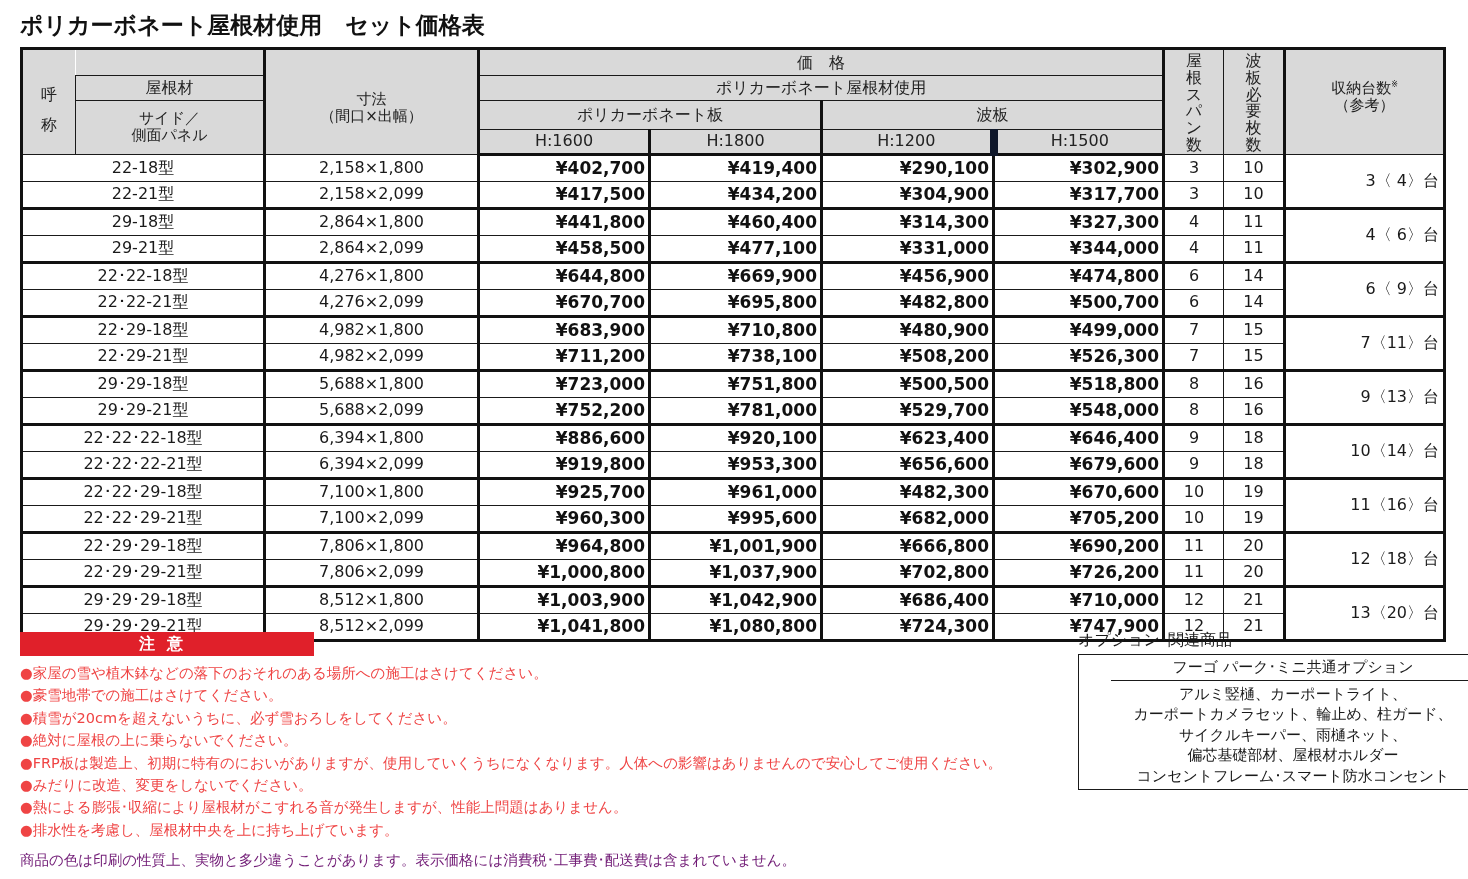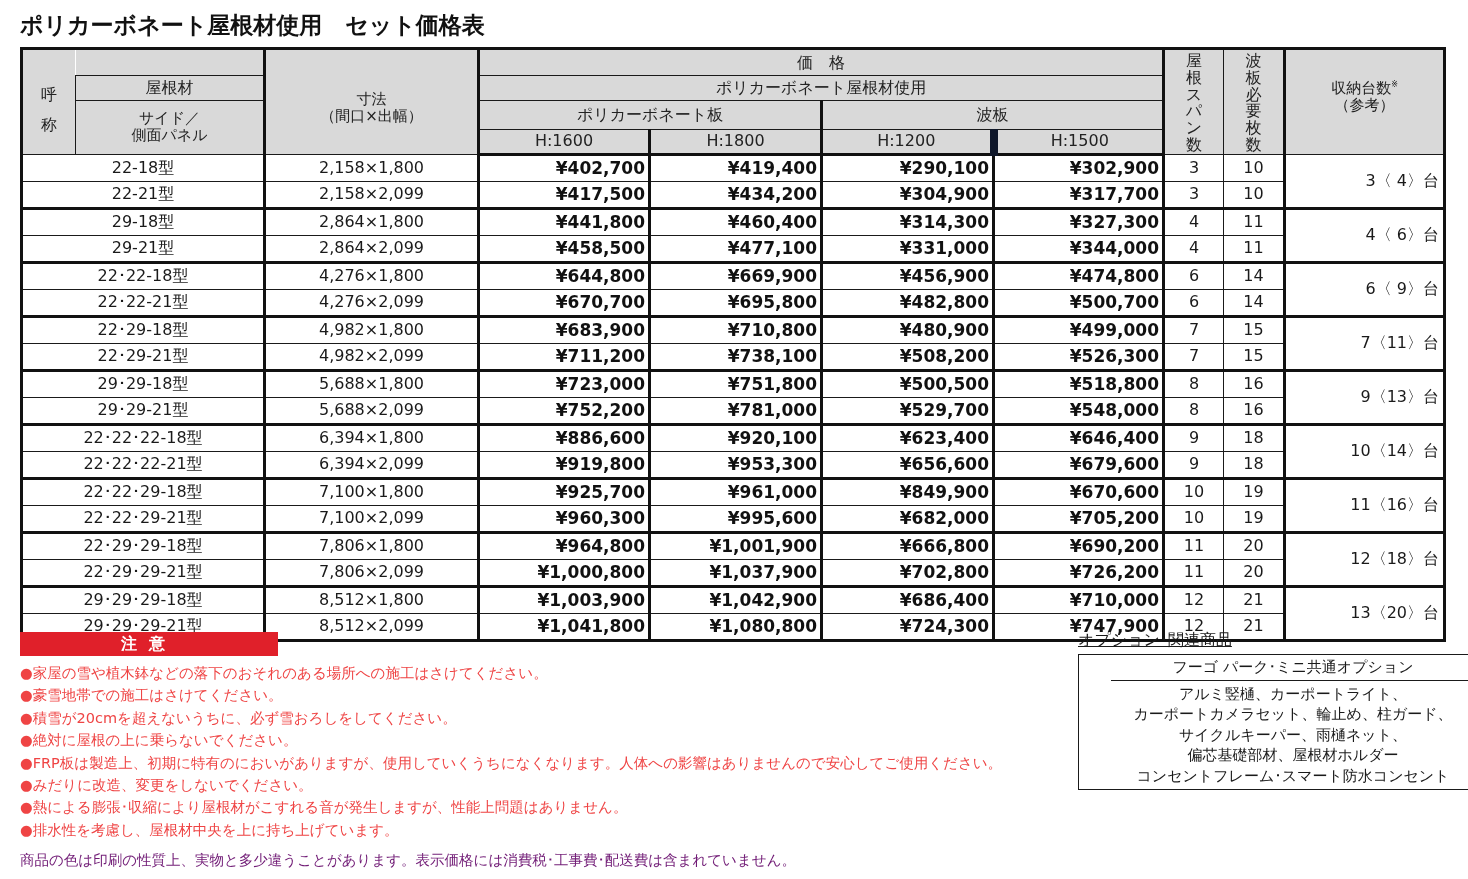--- a/index.html
+++ b/index.html
@@ -20,29 +20,29 @@
   .thick-b { border-bottom:3px solid #111 !important; }
   .c { text-align:center; }
   .price-val { font-weight:bold !important; font-size:17px !important; text-align:right;
                padding-right:3px !important; color:#111; font-family:"DejaVu Sans","Liberation Sans",sans-serif; }
   .storage { text-align:right !important; padding-right:4px !important; font-size:16px; }
   .vert { line-height:1.05 !important; font-size:16px; }
   .vert span { display:block; }
   .hdr-small { font-size:15px !important; line-height:1.15 !important; }
   sup { font-size:8px; vertical-align:top; }
 
-  .caution-bar { position:absolute; left:20px; top:632px; width:258px; height:24px;
+  .caution-bar { position:absolute; left:20px; top:632px; width:294px; height:24px;
                  background:#e0202a; color:#fff; font-weight:bold; font-size:16px;
                  text-align:center; line-height:24px; letter-spacing:12px; }
   .notes { position:absolute; left:20px; top:662px; margin:0; padding:0; list-style:none; }
   .notes li { font-size:14.5px; line-height:22.4px; white-space:nowrap; color:#ef4444; }
   .notes li::before { content:"●"; }
   .footer { position:absolute; left:20px; top:851px; font-size:14.5px; white-space:nowrap; color:#701a75; }
 
-  .opt-heading { position:absolute; left:1078px; top:630px; font-size:16px; color:#1a1a1a;text-decoration:underline; }
+  .opt-heading { position:absolute; left:1078px; top:630px; font-size:16px; color:#1a1a1a; }
   .opt-box { position:absolute; left:1078px; top:654px; width:364px; border:1px solid #1a1a1a;padding-left:32px; }
   .opt-title { text-align:center; font-size:15px; height:25px; line-height:25px;
                border-bottom:1px solid #1a1a1a; }
   .opt-body { text-align:center; font-size:15px; line-height:20.4px; padding:3px 0 3px 0; }
   .opt-body div { white-space:nowrap; }
 </style>
 </head>
 <body>
 
 <div class="title">ポリカーボネート屋根材使用　セット価格表</div>
@@ -241,21 +241,21 @@
         <td class="price-val thick-r">¥656,600</td>
         <td class="price-val thick-r">¥679,600</td>
         <td class="c">9</td>
         <td class="c thick-r">18</td>
       </tr>
       <tr>
         <td class="c thick-l thick-r thick-t" colspan="2">22･22･29-18型</td>
         <td class="c thick-r thick-t">7,100×1,800</td>
         <td class="price-val thick-r thick-t">¥925,700</td>
         <td class="price-val thick-r thick-t">¥961,000</td>
-        <td class="price-val thick-r thick-t">¥849,900</td>
+        <td class="price-val thick-r thick-t">¥482,300</td>
         <td class="price-val thick-r thick-t">¥670,600</td>
         <td class="c thick-t">10</td>
         <td class="c thick-r thick-t">19</td>
         <td class="storage thick-r thick-t" rowspan="2">11〈16〉台</td>
       </tr>
       <tr>
         <td class="c thick-l thick-r" colspan="2">22･22･29-21型</td>
         <td class="c thick-r">7,100×2,099</td>
         <td class="price-val thick-r">¥960,300</td>
         <td class="price-val thick-r">¥995,600</td>

